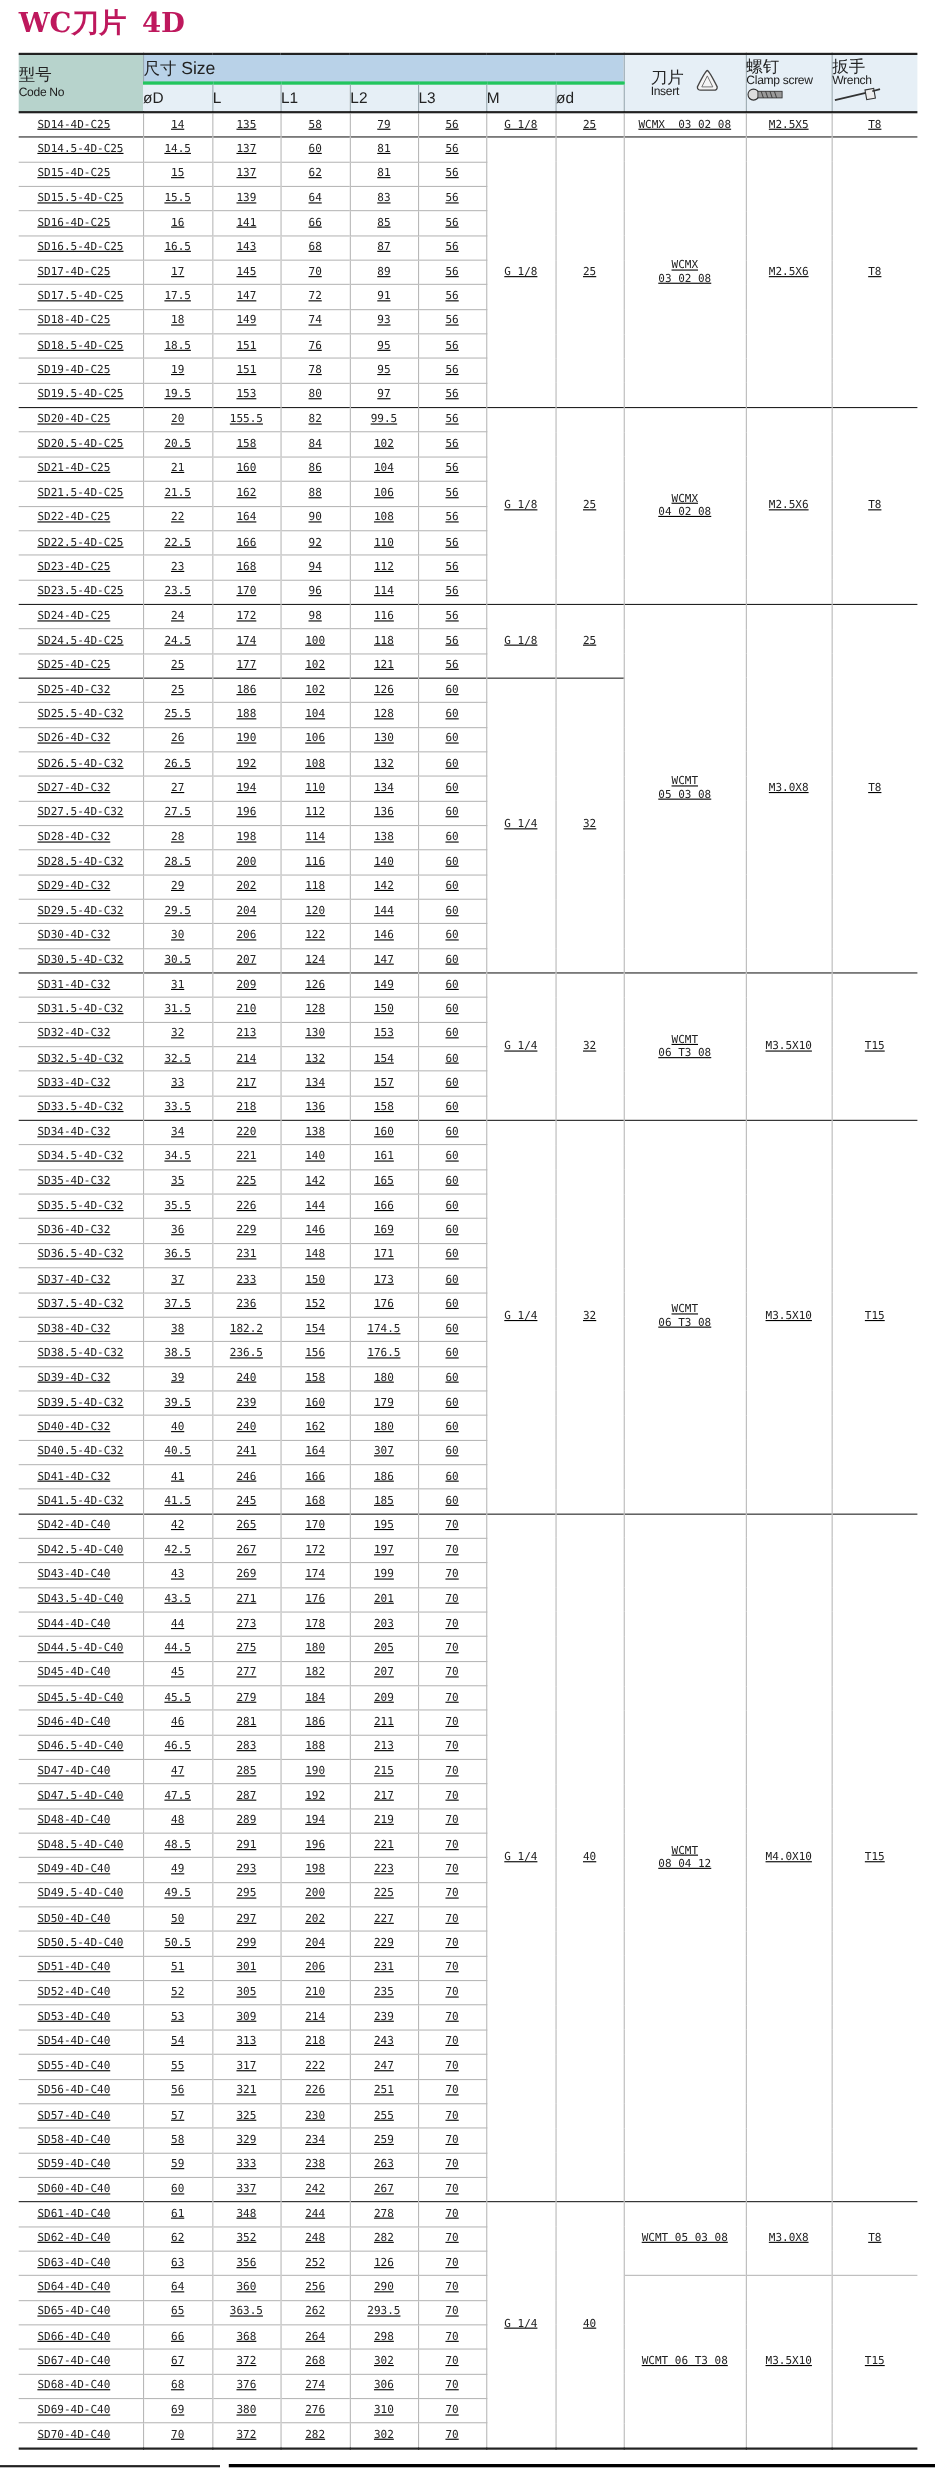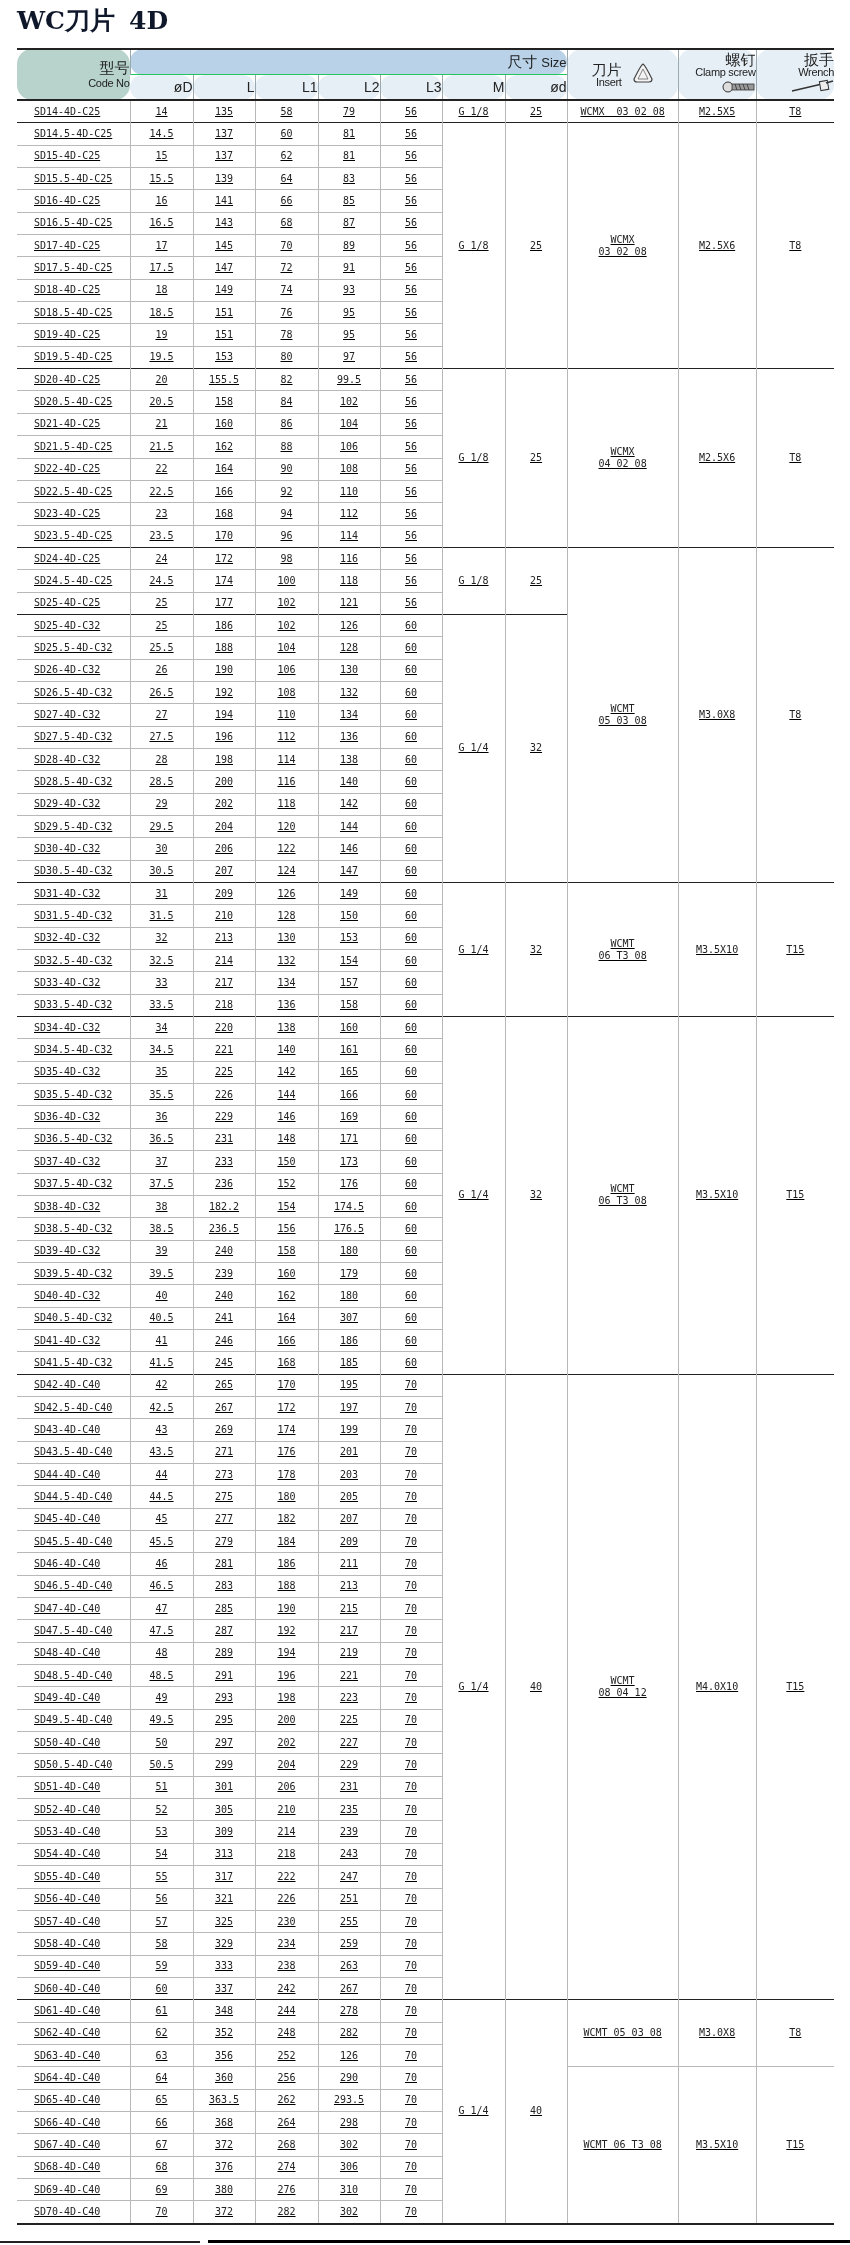--- a/index.html
+++ b/index.html
@@ -1,28 +1,28 @@
 <!DOCTYPE html>
 <html><head>
 <meta charset="utf-8">
 <style>
   html, body { margin: 0; padding: 0; background: #ffffff; }
   body { width: 850px; height: 2245px; position: relative; overflow: hidden; font-family: "DejaVu Sans", sans-serif; }
-  .title { position: absolute; left: 17px; top: 4px; font-family: "DejaVu Serif", serif; font-weight: bold; font-size: 25px; color: #0f172a; letter-spacing: 0px; }
+  .title { position: absolute; left: 17px; top: 4px; font-family: "DejaVu Serif", serif; font-weight: bold; font-size: 25px; color: #be185d; letter-spacing: 0px; }
   .title .sub { margin-left: 14px; }
   table.spec { position: absolute; left: 17px; top: 48px; width: 817px; border-collapse: collapse; table-layout: fixed; }
-  table.spec th { font-family: "Liberation Sans", sans-serif; font-weight: normal; color: #222; text-align: right; padding: 0; border-left: 1px solid #9aa8b0; border-radius: 15px; }
+  table.spec th { font-family: "Liberation Sans", sans-serif; font-weight: normal; color: #222; text-align: left; padding: 0; border-left: 1px solid #9aa8b0; }
   table.spec th:first-child { border-left: none; }
   thead tr.h1 th { height: 24px; }
   thead tr.h2 th { height: 24px; }
   thead { border-top: 2px solid #222; border-bottom: 2px solid #222; }
   th.code { background: #b7d3cc; }
   th.size { background: #b9d2e8; font-size: 15px; }
-  th.size .en { font-size: 13px; }
-  th.sub { background: #e6eff6; font-size: 14px; border-top: 1px solid #22c55e; }
+  th.size .en { font-size: 16px; }
+  th.sub { background: #e6eff6; font-size: 14px; border-top: 3px solid #22c55e; }
   th.acc { background: #e6eff6; }
   .cn { font-size: 15px; line-height: 15px; display: block; }
   .en2 { font-size: 11px; line-height: 11px; display: block; letter-spacing: -0.3px; }
   table.spec td { font-family: "DejaVu Sans Mono", monospace; font-size: 10px; color: #222; text-align: center; padding: 0; height: 21.35px; border-top: 1px solid #b8b8b8; border-left: 1px solid #b8b8b8; white-space: pre; line-height: 12px; }
   table.spec td.code { text-align: left; padding-left: 17px; border-left: none; }
   tr.grp td { border-top: 1.5px solid #222; }
   td.merged { border-left: 1px solid #999; }
   tbody { border-bottom: 2px solid #222; text-decoration: underline; }
   .bottom-bar { position: absolute; left: 0; top: 2240px; width: 850px; height: 3px; }
   .bottom-bar .a { position: absolute; left: 0; width: 200px; height: 2px; top: 1px; background: #222; }

